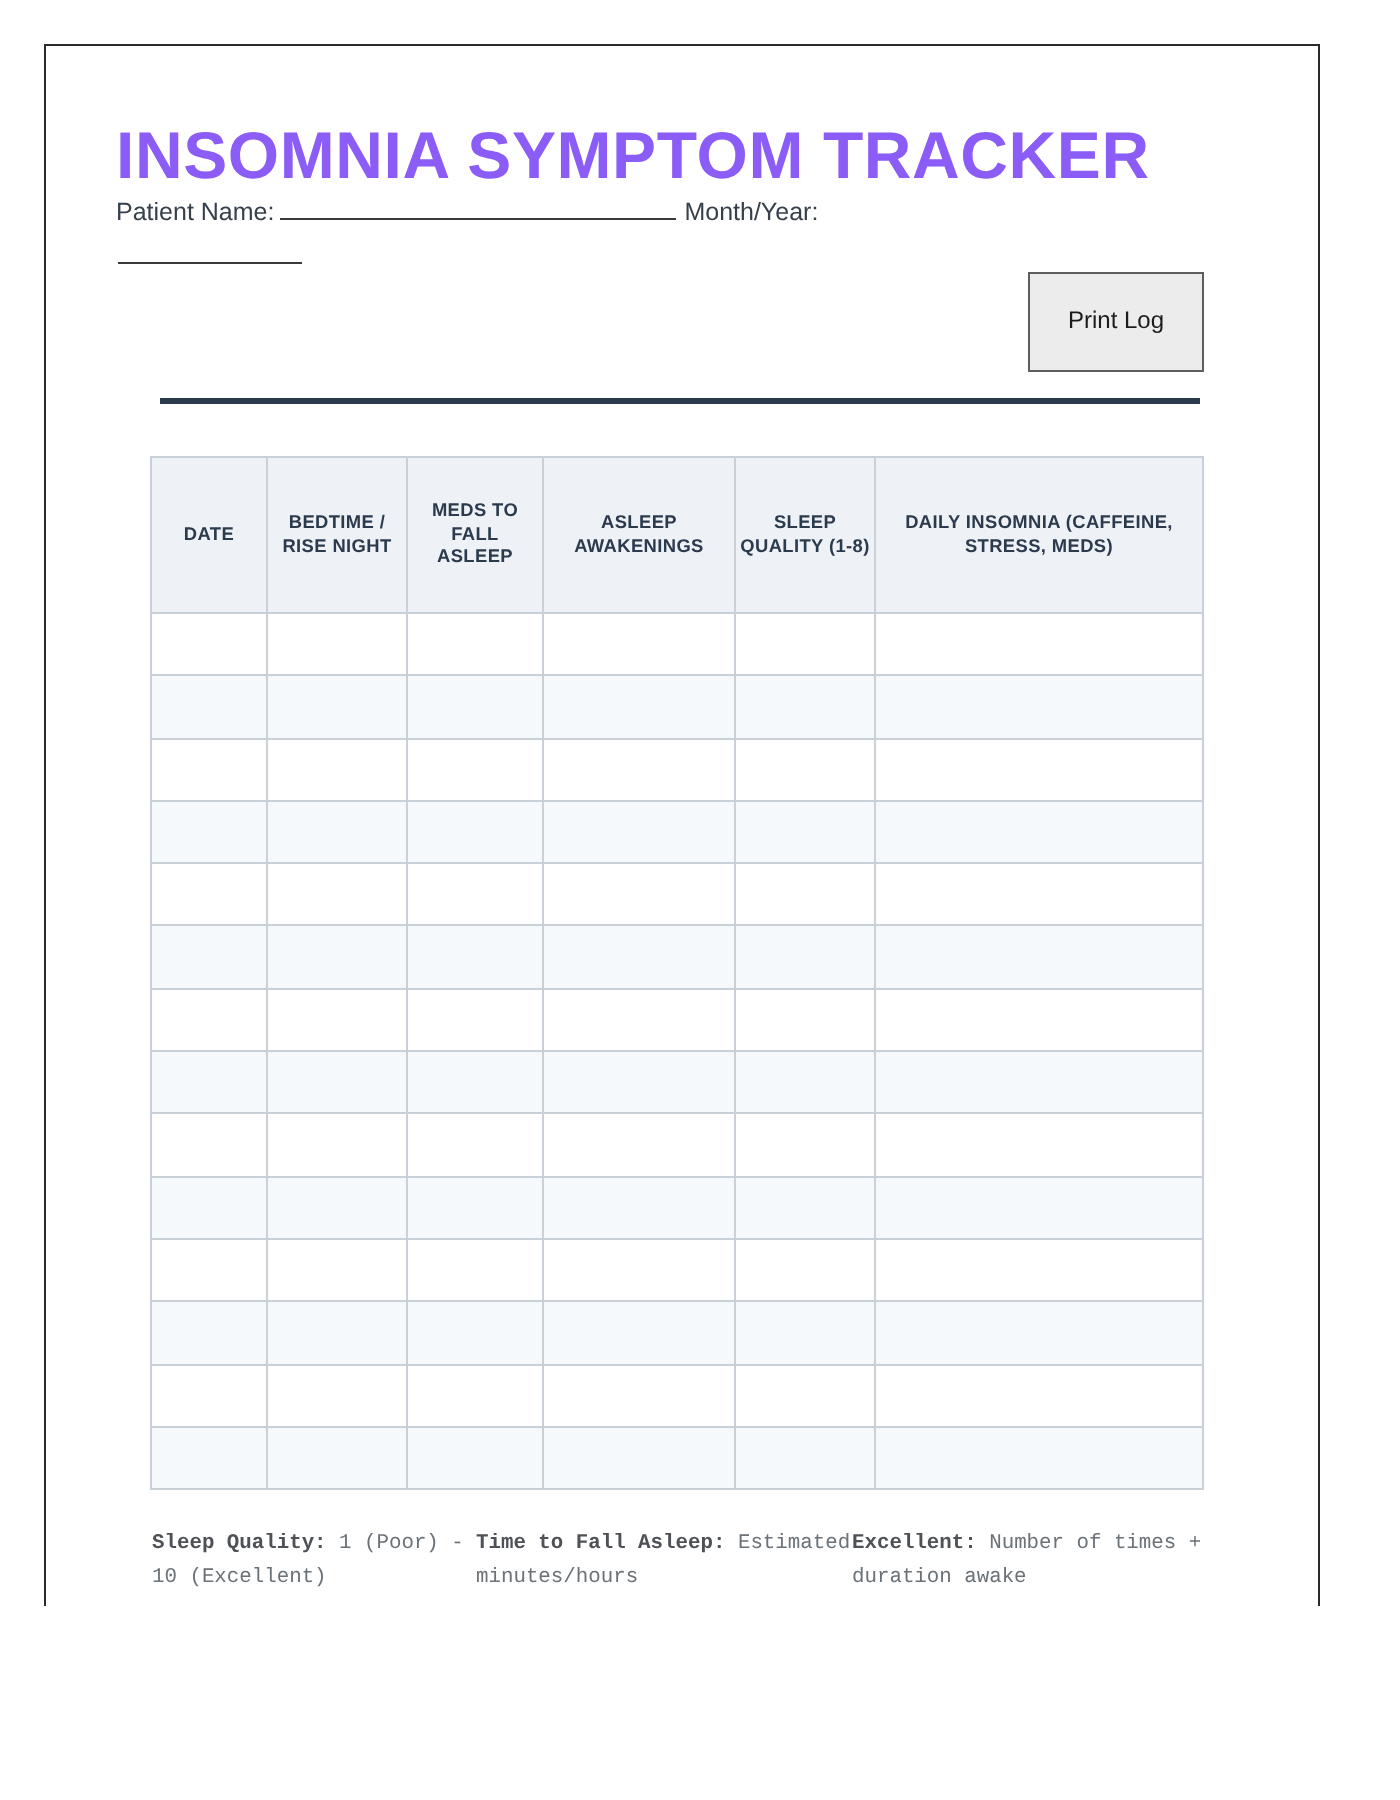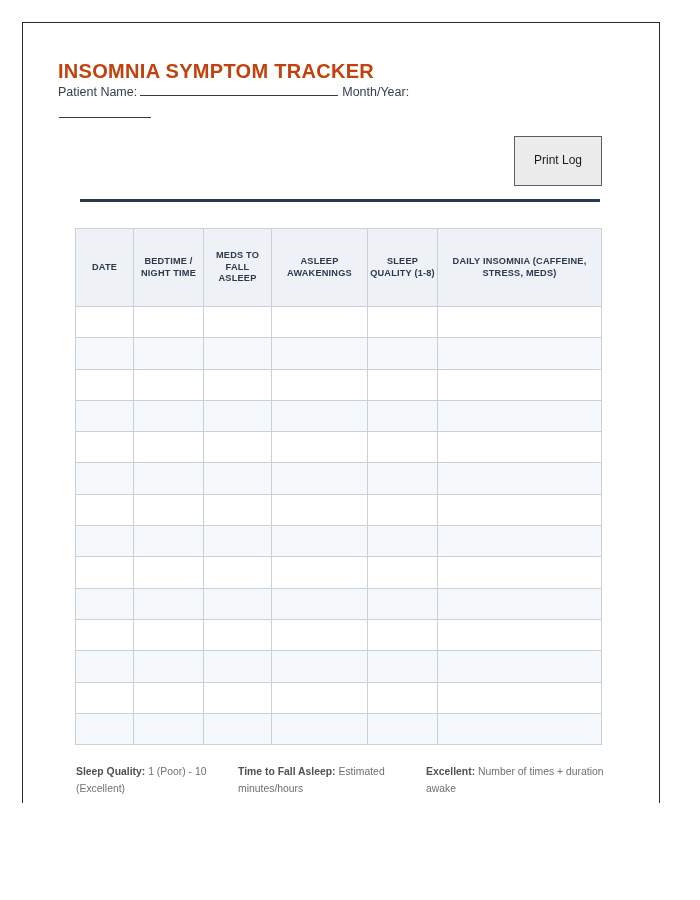--- a/index.html
+++ b/index.html
@@ -32,23 +32,23 @@
   }
 
   
   #doc-header {
     position: absolute;
     left: 58px;
     top: 60px;
     width: 522px;
   }
   #page-title {
-    font-size: 20px;
+    font-size: 33px;
     font-weight: bold;
-    color: #c2410c;
+    color: #8b5cf6;
     letter-spacing: 0.3px;
     margin: 0;
     line-height: 1.1;
   }
 
   #meta-row {
     position: relative;
     font-size: 12.5px;
     color: #36404c;
     line-height: 1.75;
@@ -143,20 +143,21 @@
     left: 76px;
     top: 764px;
     width: 528px;
     display: flex;
     gap: 0;
   }
   .legend-item {
     font-size: 10.4px;
     color: #6b7278;
     line-height: 1.6;
+    font-family: Liberation Mono, monospace;
   }
   .legend-item .legend-label {
     font-weight: bold;
     color: #4e5256;
   }
   .legend-sleep   { width: 162px; }
   .legend-fall    { width: 188px; }
   .legend-awaken  { width: 178px; }
 </style>
 </head>
@@ -181,21 +182,21 @@
     <col class="col-date">
       <col class="col-bed">
       <col class="col-fall">
     <col class="col-night">
       <col class="col-qual">
       <col class="col-fact">
   </colgroup>
   <thead>
     <tr>
       <th>DATE</th>
-      <th>BEDTIME / NIGHT TIME</th>
+      <th>BEDTIME / RISE NIGHT</th>
       <th>MEDS TO FALL ASLEEP</th>
       <th>ASLEEP AWAKENINGS</th>
       <th>SLEEP QUALITY (1-8)</th>
       <th>DAILY INSOMNIA (CAFFEINE, STRESS, MEDS)</th>
     </tr>
   </thead>
   <tbody id="tracker-table-body">
       <tr>
         <td></td>
         <td></td>

